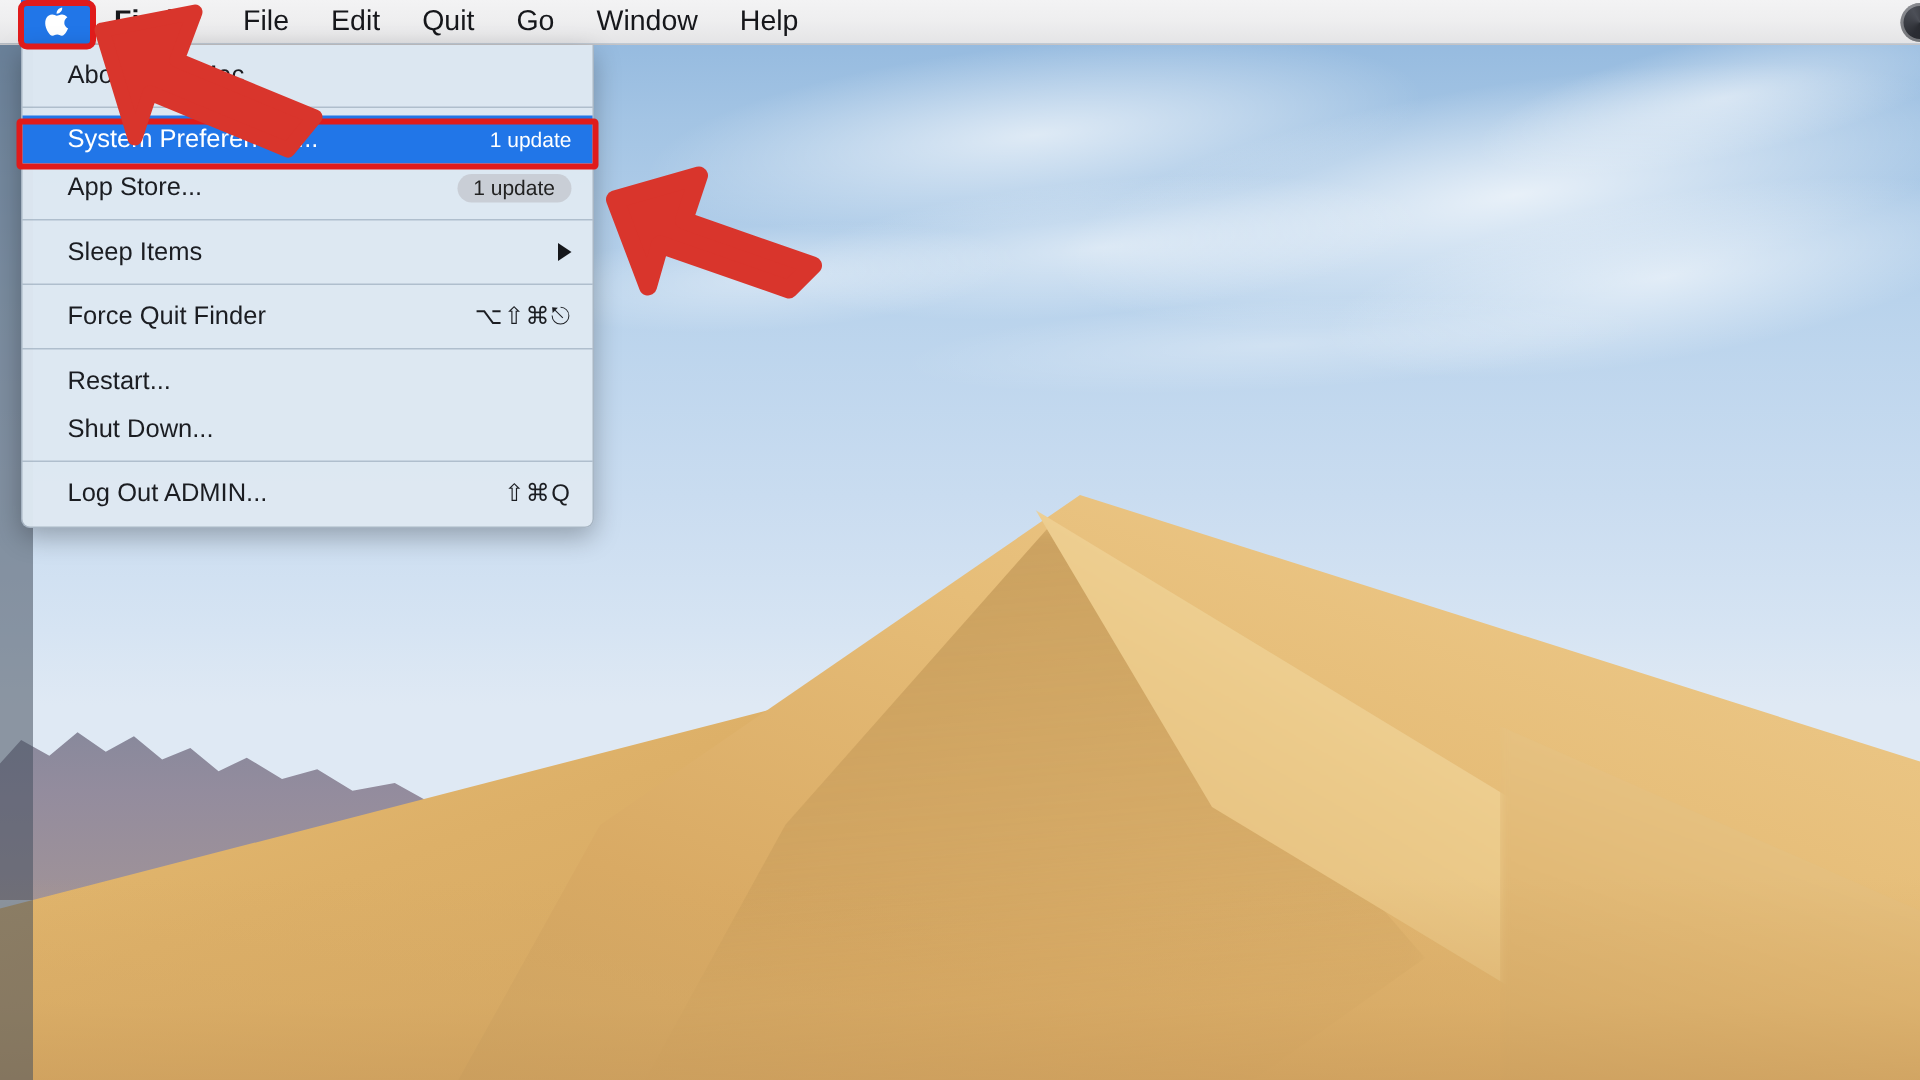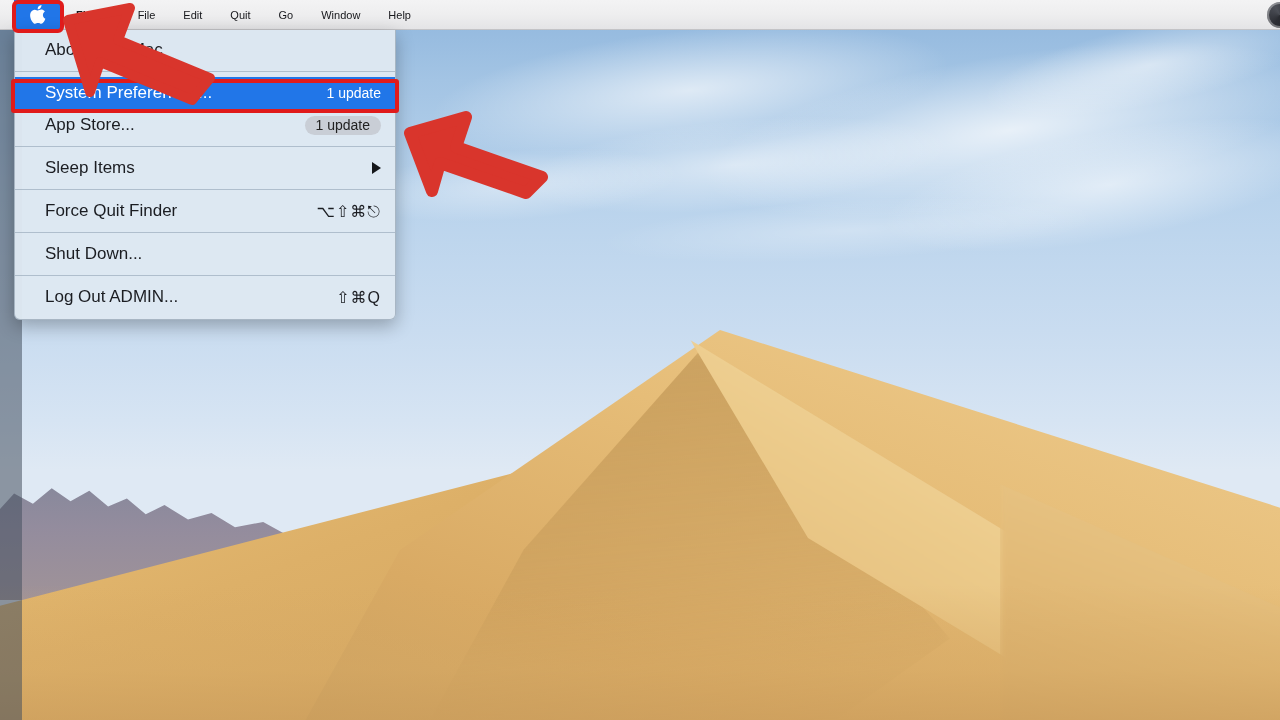--- a/index.html
+++ b/index.html
@@ -150,21 +150,21 @@
     height: 30px;
     margin-left: 14px;
     background: #2176e8;
     display: flex;
     align-items: center;
     justify-content: center;
   }
   #apple-menu-btn svg { display: block; }
 
   .menubar-item {
-    font-size: 11px;
+    font-size: 19px;
     color: #16171b;
     padding: 0 14px;
     line-height: 30px;
     white-space: nowrap;
   }
   .menubar-item.app-name { font-weight: bold; padding-left: 16px; }
 
   #menubar-right {
     margin-left: auto;
     display: flex;
@@ -352,20 +352,23 @@
     <div class="menu-row tall">
       <span class="label">Force Quit Finder</span>
       <span class="right">
         <span class="shortcut">⌥⇧⌘⎋</span>
       </span>
     </div>
 
     <div class="separator"></div>
 
     <div class="menu-row tall">
+      <span class="label">Restart...</span>
+    </div>
+    <div class="menu-row tall">
       <span class="label">Shut Down...</span>
     </div>
 
     <div class="separator"></div>
 
     <div class="menu-row tall">
       <span class="label">Log Out ADMIN...</span>
       <span class="right">
         <span class="shortcut">⇧⌘Q</span>
       </span>

